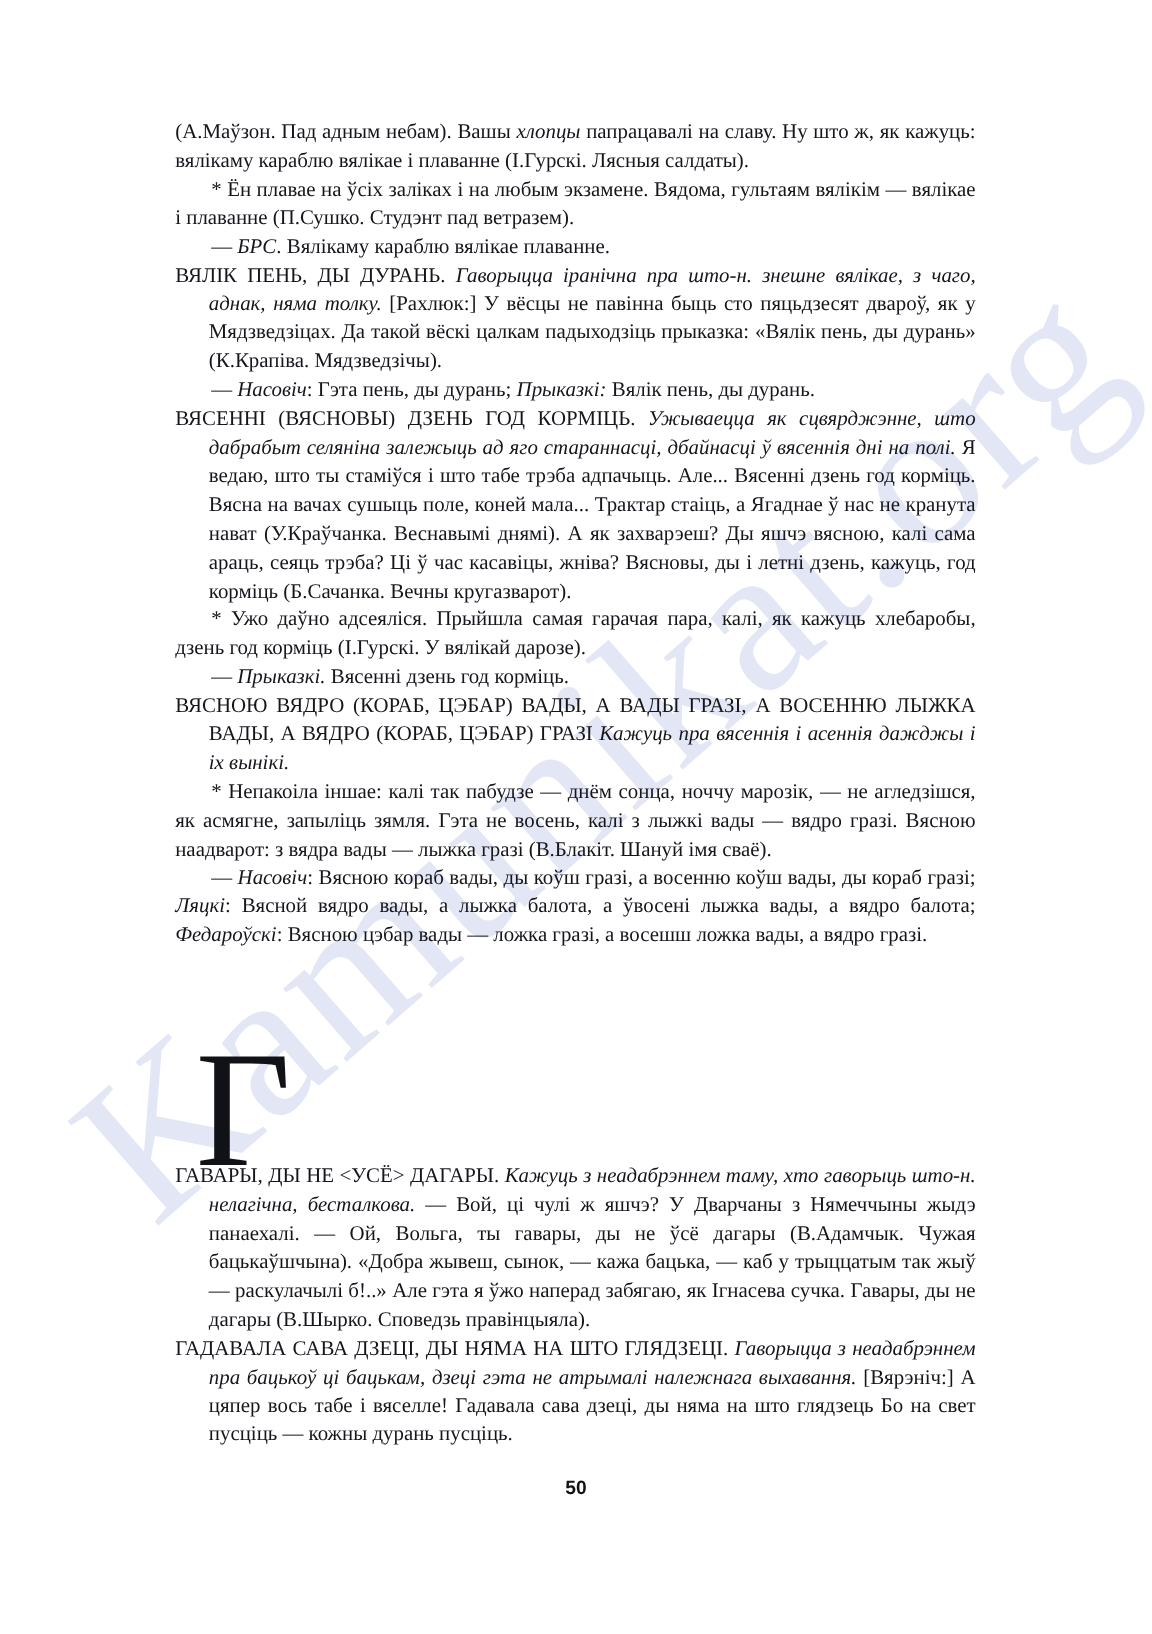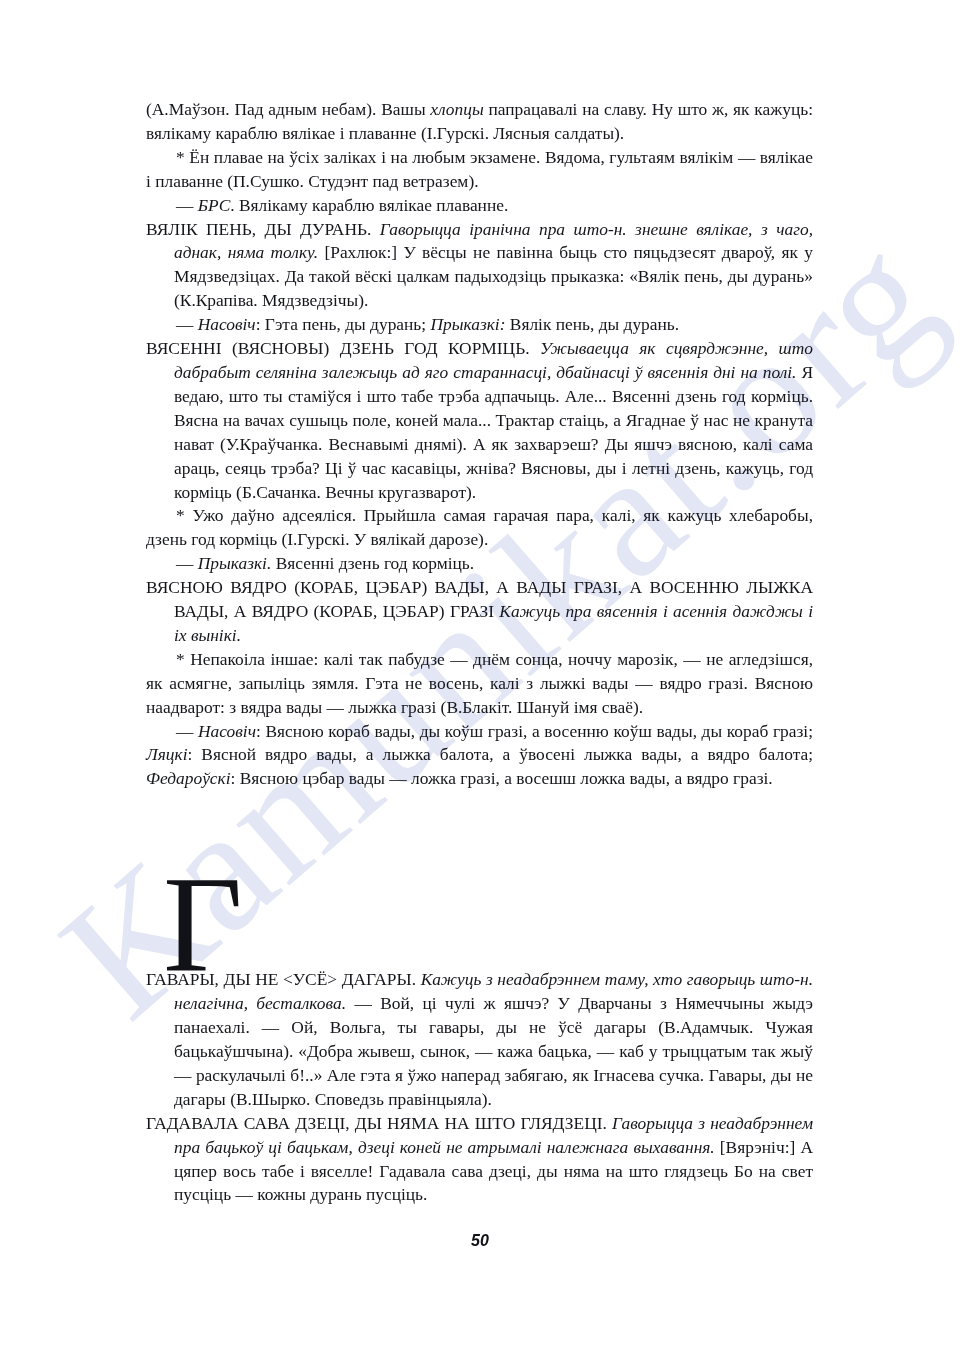--- a/index.html
+++ b/index.html
@@ -112,21 +112,20 @@
   .folio {
     position: absolute;
     left: 0;
     top: 1232px;
     width: 960px;
     text-align: center;
     font-family: "Liberation Sans", "DejaVu Sans", sans-serif;
     font-size: 16px;
     font-weight: bold;
     color: #111218;
-    font-style: italic;
   }
 </style>
 </head>
 <body>
 
 <div id="watermark">
   <div class="wm-text">Kamunikat.org</div>
 </div>
 
 <div id="page">
@@ -138,21 +137,21 @@
         <p class="ref"><span>—  </span><i>БРС</i><span>. Вялікаму караблю вялікае плаванне.</span></p>
         <p class="entry"><span>ВЯЛІК ПЕНЬ, ДЫ ДУРАНЬ. </span><i>Гаворыцца іранічна пра што-н. знешне вялікае, з чаго, аднак, няма толку.</i><span> [Рахлюк:] У вёсцы не павінна быць сто пяцьдзесят двароў, як у Мядзведзіцах. Да такой вёскі цалкам падыходзіць прыказка: «Вялік пень, ды дурань» (К.Крапіва. Мядзведзічы).</span></p>
         <p class="ref"><span>—  </span><i>Насовіч</i><span>: Гэта пень, ды дурань; </span><i>Прыказкі:</i><span> Вялік пень, ды дурань.</span></p>
         <p class="entry"><span>ВЯСЕННІ (ВЯСНОВЫ) ДЗЕНЬ ГОД КОРМІЦЬ. </span><i>Ужываецца як сцвярджэнне, што дабрабыт селяніна залежыць ад яго стараннасці, дбайнасці ў вясеннія дні на полі.</i><span> Я ведаю, што ты стаміўся і што табе трэба адпачыць. Але... Вясенні дзень год корміць. Вясна на вачах сушыць поле, коней мала... Трактар стаіць, а Ягаднае ў нас не кранута нават (У.Краўчанка. Веснавымі днямі). А як захварэеш? Ды яшчэ вясною, калі сама араць, сеяць трэба? Ці ў час касавіцы, жніва? Вясновы, ды і летні дзень, кажуць, год корміць (Б.Сачанка. Вечны кругазварот).</span></p>
         <p class="star"><span>* Ужо даўно адсеяліся. Прыйшла самая гарачая пара, калі, як кажуць хлебаробы, дзень год корміць (І.Гурскі. У вялікай дарозе).</span></p>
         <p class="ref"><span>—  </span><i>Прыказкі.</i><span> Вясенні дзень год корміць.</span></p>
         <p class="entry"><span>ВЯСНОЮ ВЯДРО (КОРАБ, ЦЭБАР) ВАДЫ, А ВАДЫ ГРАЗІ, А ВОСЕННЮ ЛЫЖКА ВАДЫ, А ВЯДРО (КОРАБ, ЦЭБАР) ГРАЗІ </span><i>Кажуць пра вясеннія і асеннія дажджы і іх вынікі.</i></p>
         <p class="star"><span>* Непакоіла іншае: калі так пабудзе — днём сонца, ноччу марозік, — не агледзішся, як асмягне, запыліць зямля. Гэта не восень, калі з лыжкі вады — вядро гразі. Вясною наадварот: з вядра вады — лыжка гразі (В.Блакіт. Шануй імя сваё).</span></p>
         <p class="ref"><span>—  </span><i>Насовіч</i><span>: Вясною кораб вады, ды коўш гразі, а восенню коўш вады, ды кораб гразі; </span><i>Ляцкі</i><span>: Вясной вядро вады, а лыжка балота, а ўвосені лыжка вады, а вядро балота; </span><i>Федароўскі</i><span>: Вясною цэбар вады — ложка гразі, а восешш ложка вады, а вядро гразі.</span></p>
         <p class="entry" style="margin-top: 177px;"><span>ГАВАРЫ, ДЫ НЕ &lt;УСЁ&gt; ДАГАРЫ. </span><i>Кажуць з неадабрэннем таму, хто гаворыць што-н. нелагічна, бесталкова.</i><span> — Вой, ці чулі ж яшчэ? У Дварчаны з Нямеччыны жыдэ панаехалі. — Ой, Вольга, ты гавары, ды не ўсё дагары (В.Адамчык. Чужая бацькаўшчына). «Добра жывеш, сынок, — кажа бацька, — каб у трыццатым так жыў — раскулачылі б!..» Але гэта я ўжо наперад забягаю, як Ігнасева сучка. Гавары, ды не дагары (В.Шырко. Споведзь правінцыяла).</span></p>
-        <p class="entry"><span>ГАДАВАЛА САВА ДЗЕЦІ, ДЫ НЯМА НА ШТО ГЛЯДЗЕЦІ. </span><i>Гаворыцца з неадабрэннем пра бацькоў ці бацькам, дзеці коней не атрымалі належнага выхавання.</i><span> [Вярэніч:] А цяпер вось табе і вяселле! Гадавала сава дзеці, ды няма на што глядзець Бо на свет пусціць — кожны дурань пусціць.</span></p>
+        <p class="entry"><span>ГАДАВАЛА САВА ДЗЕЦІ, ДЫ НЯМА НА ШТО ГЛЯДЗЕЦІ. </span><i>Гаворыцца з неадабрэннем пра бацькоў ці бацькам, дзеці гэта не атрымалі належнага выхавання.</i><span> [Вярэніч:] А цяпер вось табе і вяселле! Гадавала сава дзеці, ды няма на што глядзець Бо на свет пусціць — кожны дурань пусціць.</span></p>
       </div>
   </div>
 
   <div class="section-letter">Г</div>
 
   <div class="folio">50</div>
 
 </div>
 
 </body></html>

